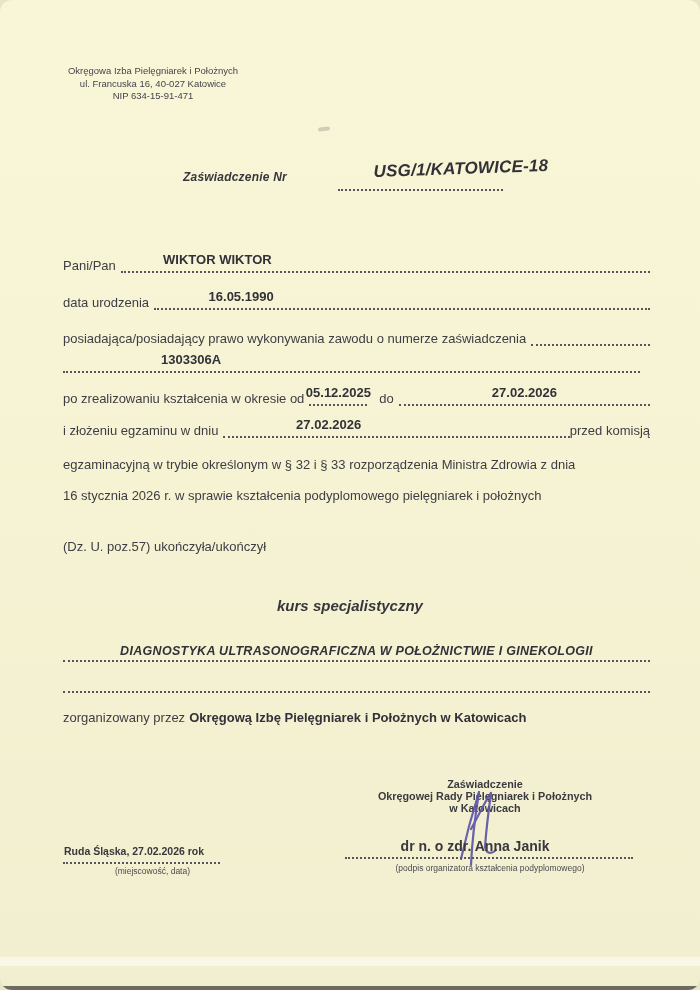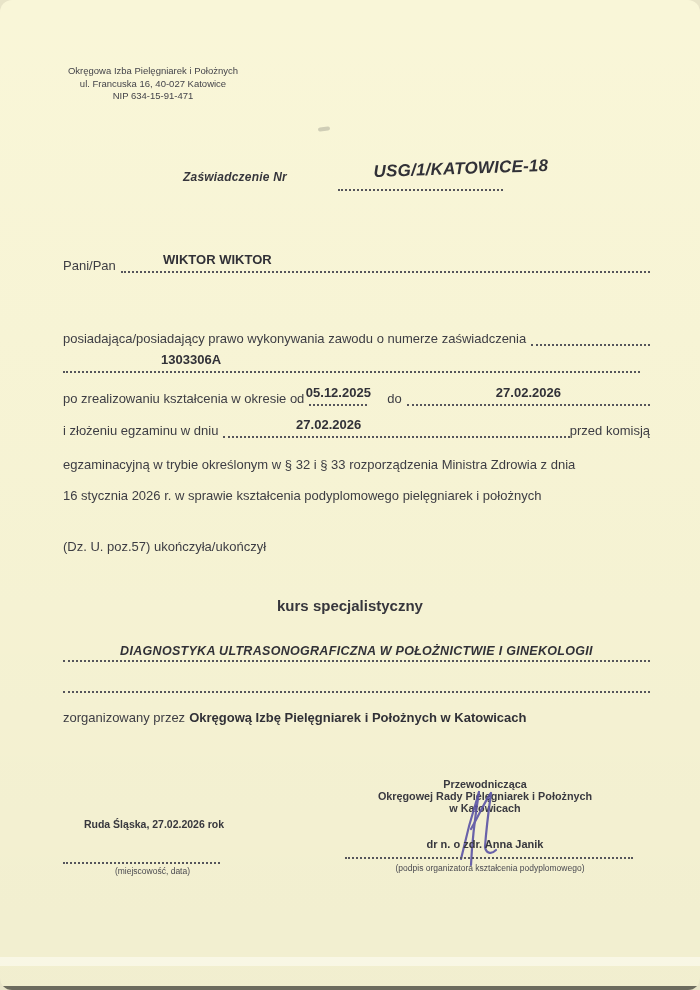--- a/index.html
+++ b/index.html
@@ -34,21 +34,21 @@
     position:absolute;left:374px;top:162px;
     font-size:17px;font-weight:700;font-style:italic;color:var(--ink-strong);
     white-space:nowrap;transform:rotate(-2deg);transform-origin:left bottom;letter-spacing:.2px;
   }
   .row{
     position:absolute;left:63px;right:50px;height:18px;
     display:flex;align-items:flex-end;
     font-size:13px;line-height:17px;white-space:nowrap;
   }
   .lbl{white-space:nowrap;}
-  .sep{margin:0 0 0 20px;}
+  .sep{margin:0 0 0 12px;}
   .leader{
     position:relative;flex:1;align-self:flex-end;height:15px;
     border-bottom:2px dotted var(--dots);margin:0 0 1px 5px;
   }
   .leader.after-sep{margin-left:5px;}
   .leader-fixed{flex:0 0 58px;}
   .fill{
     position:absolute;bottom:3px;
     font-weight:700;font-style:normal;font-size:13px;color:var(--ink-strong);
     white-space:nowrap;
@@ -57,42 +57,42 @@
   .dotline{
     position:absolute;height:15px;border-bottom:2px dotted var(--dots);
   }
   .para{
     position:absolute;left:63px;right:50px;
     font-size:13px;line-height:17px;white-space:nowrap;
   }
   .org-bold{font-weight:700;color:var(--ink-strong);margin-left:4px;margin-top:12px;}
   .heading-center{
     position:absolute;left:0;right:0;text-align:center;
-    font-weight:700;color:#36363c;
+    font-weight:700;font-style:italic;color:#36363c;
   }
   .course-type{top:597px;font-size:15px;}
   .course-line{left:63px;right:50px;top:645px;}
   .course-line .fill{font-style:italic;font-size:12.5px;letter-spacing:.3px;bottom:2px;}
   .empty-line{left:63px;right:50px;top:676px;}
   .sig-role{
     position:absolute;left:330px;width:310px;top:779px;text-align:center;
     font-size:10.8px;line-height:11.8px;font-weight:700;color:#3a3a40;
   }
   .sig-ink{position:absolute;left:452px;top:789px;}
   .sig-name{
-    position:absolute;left:340px;width:290px;top:838px;text-align:center;
-    font-size:11px;font-weight:700;color:#37373d;white-space:nowrap;
+    position:absolute;left:330px;width:290px;top:838px;text-align:center;
+    font-size:14px;font-weight:700;color:#37373d;white-space:nowrap;
   }
   .sig-dots{left:345px;width:288px;top:842px;}
   .caption{
     position:absolute;text-align:center;font-size:8.5px;color:#4a4a50;white-space:nowrap;
   }
   .sig-caption{left:345px;width:290px;top:863px;}
   .pd-value{
-    position:absolute;left:64px;width:180px;top:818px;text-align:center;
+    position:absolute;left:64px;width:180px;top:845px;text-align:left;
     font-size:10.5px;font-weight:700;color:#37373d;white-space:nowrap;
   }
   .pd-dots{left:63px;width:157px;top:847px;}
   .pd-caption{left:74px;width:157px;top:866px;}
   .smudge{
     position:absolute;left:318px;top:127px;width:12px;height:4px;
     background:rgba(122,120,112,.32);border-radius:2px;transform:rotate(-6deg);
   }
   .scan-stripe{
     position:absolute;left:0;right:0;top:957px;height:9px;
@@ -120,20 +120,26 @@
   <div class="dotline title-dots"></div>
   <div class="title-number">USG/1/KATOWICE-18</div>
 
   <div class="row" style="top:256px">
     <span class="lbl">Pani/Pan</span>
     <span class="leader">
       <span class="fill" style="left:8%">WIKTOR WIKTOR</span>
     </span>
   </div>
 
+  <div class="row" style="top:293px">
+    <span class="lbl">data urodzenia</span>
+    <span class="leader">
+      <span class="fill" style="left:11%">16.05.1990</span>
+    </span>
+  </div>
 
   <div class="row" style="top:329px">
     <span class="lbl">posiadająca/posiadający prawo wykonywania zawodu o numerze zaświadczenia</span>
     <span class="leader"></span>
   </div>
 
   <div class="dotline" style="left:63px;right:60px;top:356px;">
     <span class="fill" style="left:17%;bottom:4px;">1303306A</span>
   </div>
 
@@ -165,21 +171,21 @@
   <div class="dotline course-line">
     <span class="fill centered">DIAGNOSTYKA ULTRASONOGRAFICZNA W POŁOŻNICTWIE I GINEKOLOGII</span>
   </div>
   <div class="dotline empty-line"></div>
 
   <div class="para" style="top:709px">
     <span>zorganizowany przez</span><span class="org-bold">Okręgową Izbę Pielęgniarek i Położnych w Katowicach</span>
   </div>
 
   <div class="sig-role">
-    <div>Przewodnicząca</div>
+    <div>Zaświadczenie</div>
     <div>Okręgowej Rady Pielęgniarek i Położnych</div>
     <div>w Katowicach</div>
   </div>
 
   <svg class="sig-ink" width="66" height="80" viewBox="0 0 66 80">
     <g fill="none" stroke="var(--sig)" stroke-width="2.2" stroke-linecap="round" opacity="0.9">
       <path d="M9,70 C13,52 21,22 27,3"></path>
       <path d="M27,3 C23,28 20,52 19,76"></path>
       <path d="M19,40 C26,28 34,10 39,4"></path>
       <path d="M39,4 C36,26 34,44 33,58"></path>

